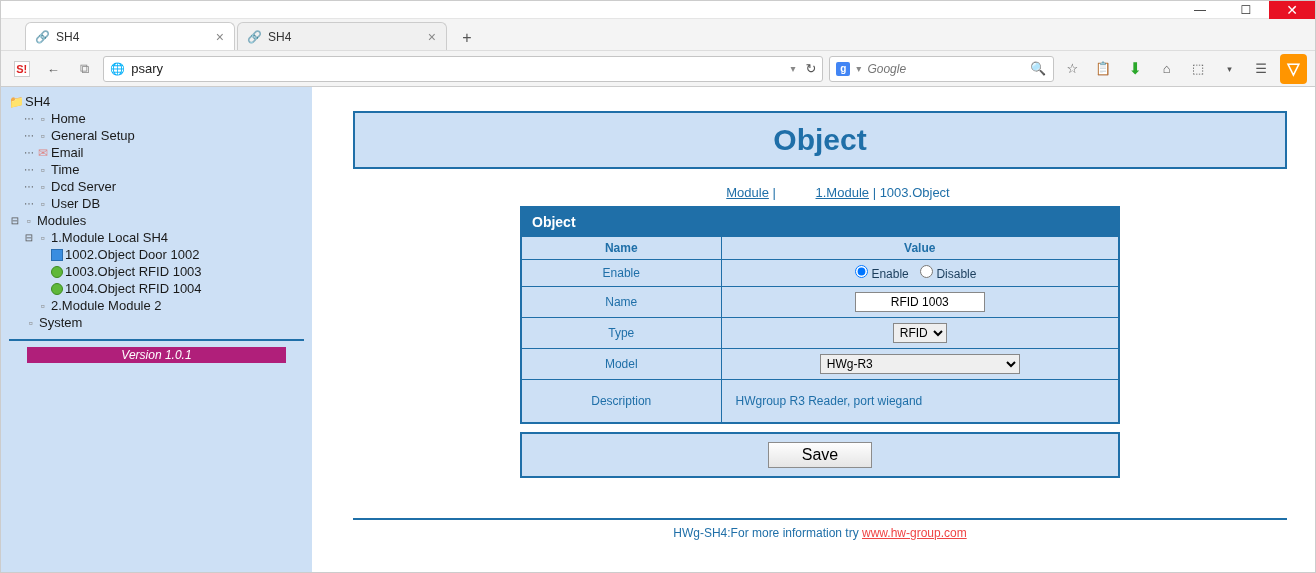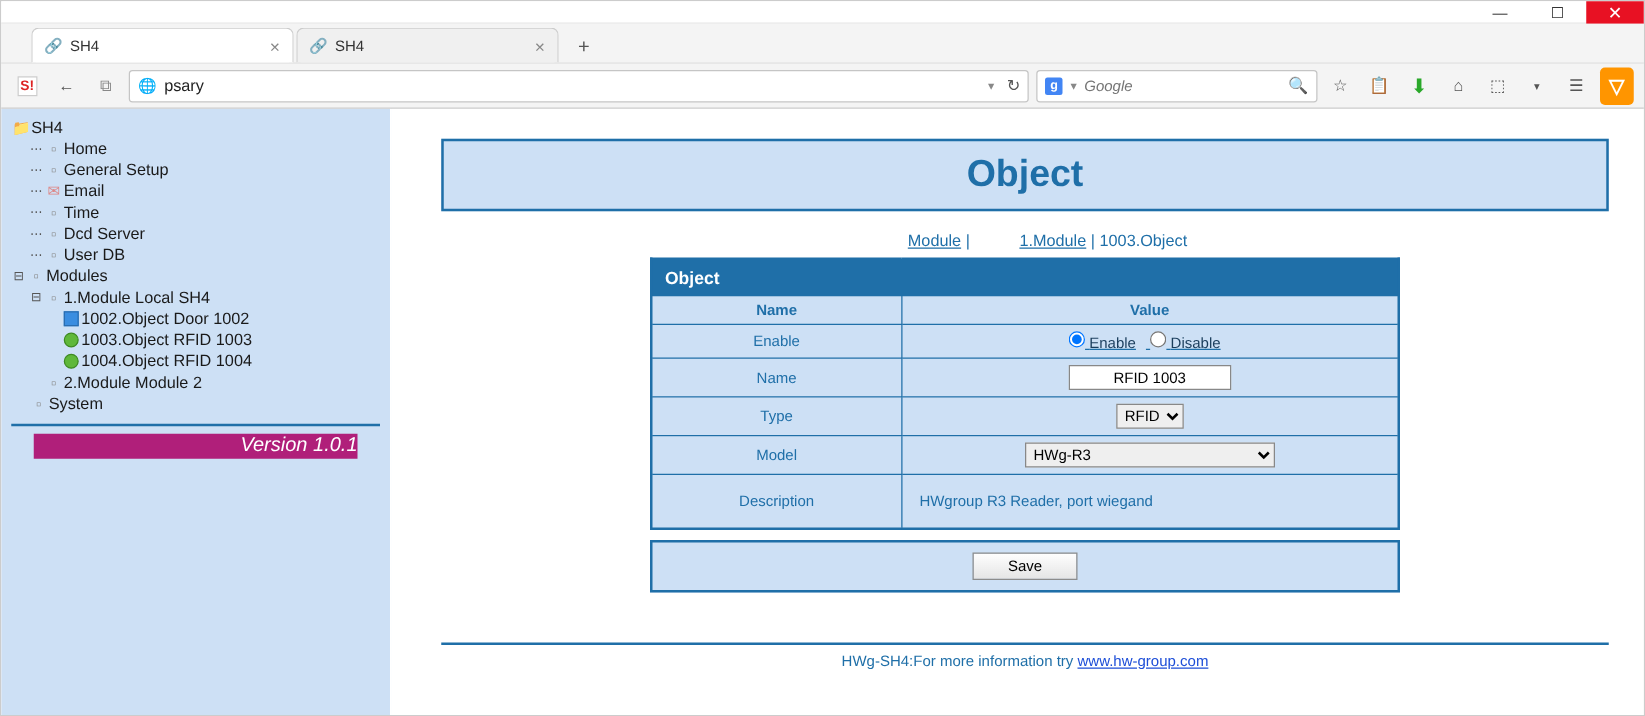--- a/index.html
+++ b/index.html
@@ -31,43 +31,43 @@
 .tree { color:#1a1a1a; }
 .tree-item { display:flex; align-items:center; height:17px; white-space:nowrap; cursor:default; }
 .ti-toggle { width:12px; display:inline-flex; justify-content:center; color:#555; font-size:10px; }
 .ti-icon { width:16px; display:inline-flex; justify-content:center; font-size:12px; }
 .folder { color:#f0c24b; }
 .page { color:#888; }
 .ic-blue { width:12px;height:12px;background:#3a8de0;border:1px solid #2a6db0;display:inline-block; }
 .ic-green { width:12px;height:12px;background:#5fb83a;border:1px solid #3e8a22;border-radius:50%;display:inline-block; }
 .email-ic { color:#d88; }
 .sidebar-divider { height:2px;background:#1f6fa8;margin:8px 0 6px 0; }
-.version { background:#b01f7a;color:#fff;text-align:right;font-style:italic;font-size:16px;padding:1px 0;margin:0 18px; }
+.version { background:#b01f7a;color:#fff;text-align:center;font-style:italic;font-size:12px;padding:1px 0;margin:0 18px; }
 .main { flex:1; background:#fff; padding:24px 28px 0 40px; overflow:auto; }
 .page-title-box { border:2px solid #1f6fa8; background:#cde0f5; text-align:center; padding:10px 0; margin-bottom:16px; }
 .page-title-box h1 { color:#1f6fa8; font-size:30px; font-weight:bold; font-family: Verdana, sans-serif; }
 .breadcrumb { text-align:center; color:#1f6fa8; font-size:13px; margin-bottom:6px; }
 .breadcrumb a { color:#1f6fa8; text-decoration:underline;margin-left:36px; }
 .form-wrap { width:600px; margin:0 auto; }
 .form-table { width:100%; border-collapse:collapse; border:2px solid #1f6fa8; }
 .form-table th.section { background:#1f6fa8; color:#fff; text-align:left; padding:6px 10px; font-size:14px; font-weight:bold; }
 .form-table th.col { background:#cde0f5; color:#1f6fa8; text-align:center; font-size:12px; font-weight:bold; padding:4px; border:1px solid #1f6fa8; }
 .form-table td { background:#cde0f5; border:1px solid #1f6fa8; padding:5px 10px; font-size:12px; color:#1f6fa8; }
 .form-table td.name { width:200px; text-align:center; }
-.form-table td.val { text-align:center;text-decoration:underline; }
+.form-table td.val { text-align:center; }
 .form-table td.val-left { text-align:left; padding-left:14px; }
 .form-table input[type=text] { width:130px; padding:2px 4px; font-size:12px; text-align:center; border:1px solid #888; }
 .form-table select { padding:1px 2px; font-size:12px; border:1px solid #888; }
 .form-table select.wide { width:200px; }
 .radio-lbl { color:#1a3d5c; margin-right:8px; }
 .save-row { border:2px solid #1f6fa8; background:#cde0f5; text-align:center; padding:8px; margin-top:8px; }
-.save-btn { width:84px; padding:3px 0; background:linear-gradient(#fefefe,#e5e5e5); border:1px solid #8c8c8c; font-size:12px; cursor:pointer; }
+.save-btn { width:104px; padding:3px 0; background:linear-gradient(#fefefe,#e5e5e5); border:1px solid #8c8c8c; font-size:16px; cursor:pointer; }
 .footer-hr { height:2px; background:#1f6fa8; margin:40px 0 6px 0; }
 .footer { text-align:center; color:#1f6fa8; font-size:12px; padding-bottom:20px; }
-.footer a { color:#1d4ed8; text-decoration:underline;text-align:center; }
+.footer a { color:#ef4444; text-decoration:underline;text-align:center; }
 .dl-green { color:#2aa82a; font-size:16px; }
 .s-badge { width:16px;height:16px;display:flex;align-items:center;justify-content:center;font-size:11px;font-weight:bold;color:#d22;border:1px solid #ccc;background:#fff; }
 </style>
 </head>
 <body>
 
 <div class="browser-window">
 
   <div class="titlebar">
     <div class="winbtn">—</div>

